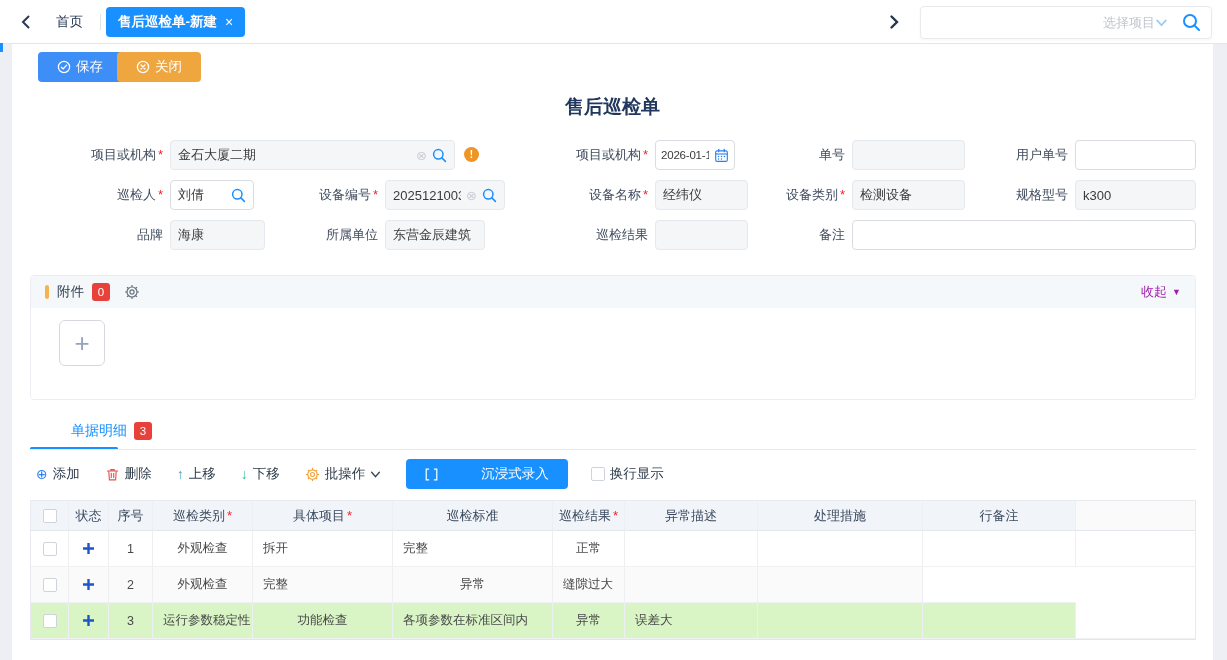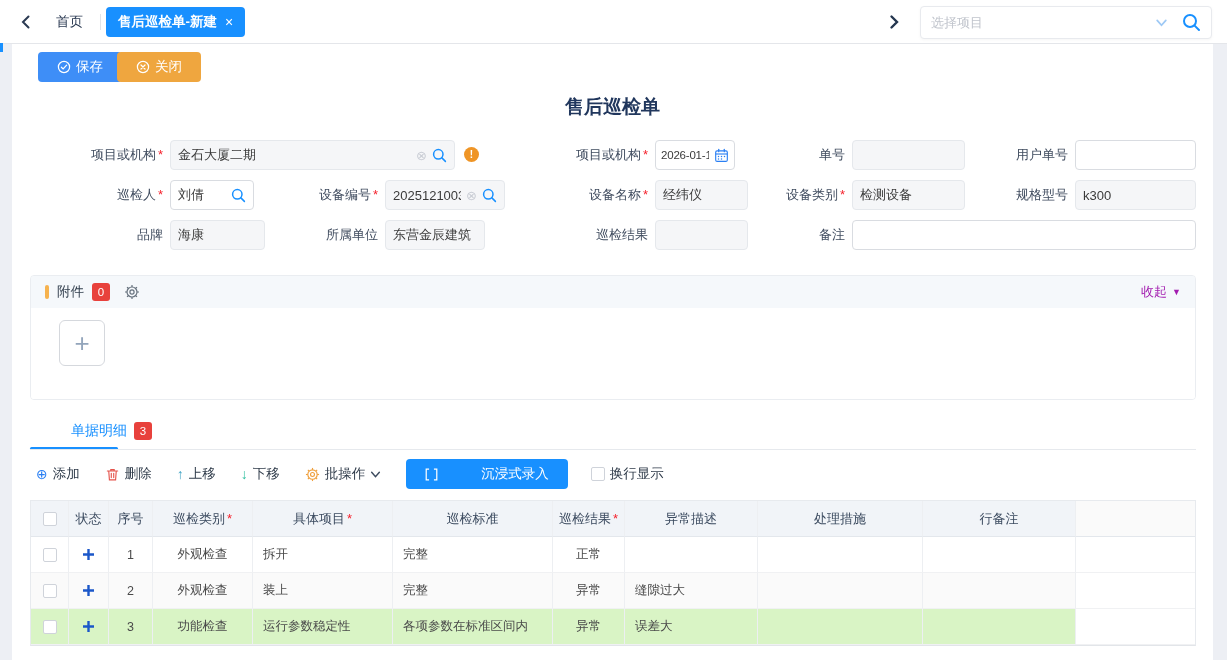--- a/index.html
+++ b/index.html
@@ -14,21 +14,21 @@
     padding:0 10px; font-size:13.5px; color:#2b3a52; cursor:pointer; }
   .tab-sep { position:absolute; left:100px; top:14px; width:1px; height:16px; background:#e1e4e9; }
   .tab-active { position:absolute; left:106px; top:7px; height:30px; background:#1890ff;
     border-radius:4px; color:#fff; font-size:13.5px; font-weight:600;
     display:flex; align-items:center; padding:0 12px; gap:8px; cursor:pointer; }
   .tab-x { font-size:14px; font-weight:400; cursor:pointer; line-height:1; }
   .proj-search { position:absolute; left:920px; top:6px; width:292px; height:33px;
     background:#fff; border:1px solid #e8eaee; border-radius:4px;
     display:flex; align-items:center; padding:0 10px; box-shadow:0 1px 3px rgba(0,0,0,.04); }
   .proj-search input { flex:1; border:none; outline:none; font-size:13px; color:#14532d;
-    font-family:inherit; background:transparent; }
+    font-family:inherit; background:transparent;text-align:right; }
   .proj-search input::placeholder { color:#c0c4cc; }
   .left-sliver { position:absolute; left:0; top:43px; width:3px; height:9px; background:#1890ff; z-index:6; }
   
   .card { position:absolute; left:12px; top:44px; width:1201px; height:616px; background:#fff; }
   .btn { display:inline-flex; align-items:center; gap:5px; height:30px; padding:0 19px;
     border:none; border-radius:4px; color:#fff; font-size:13.5px; cursor:pointer;
     font-family:inherit; }
   .btn-save { position:absolute; left:26px; top:8px; background:#3e8ef7; }
   .btn-close { position:absolute; left:105px; top:8px; background:#efa63f; }
   .page-title { position:absolute; left:0; top:50px; width:100%; text-align:center;
@@ -79,21 +79,21 @@
   .ico-add { color:#2a7ff3; } .ico-up { color:#3fa3c4; } .ico-down { color:#2fbf9f; }
   .btn-immersive { background:#1890ff; }
   .cb { display:inline-block; width:14px; height:14px; border:1px solid #cfd3da;
     border-radius:2px; background:#fff; cursor:pointer; }
   
   .grid { position:absolute; left:18px; top:456px; width:1166px;
     border:1px solid #e7eaee; border-bottom:1px solid #e2e5e9; }
   .tr { display:grid; grid-template-columns:38px 40px 44px 100px 140px 160px 72px 133px 165px 153px 1fr; }
   .th,.td { border-right:1px solid #edeff2; display:flex; align-items:center;
     overflow:hidden; white-space:nowrap; }
-  .th { height:36px; background:#f1f4f8; font-size:13px; color:#3b4a5f; justify-content:center;
+  .th { height:30px; background:#f1f4f8; font-size:13px; color:#3b4a5f; justify-content:center;
     border-bottom:1px solid #e3e7ec; }
   .th.filler { background:#fafafa; border-right:none; }
   .td { height:36px; font-size:12.5px; color:#4a4a4a; border-bottom:1px solid #f0f1f3;
     background:#fff; padding:0 10px; }
   .td.c { justify-content:center; padding:0; }
   .td.filler { border-right:none; background:#fff !important; }
   .tr.alt .td { background:#fafafa; }
   .tr.sel .td { background:#d9f4c5; }
   svg { display:block; }
 </style>
@@ -377,41 +377,40 @@
       <div class="td c">
           <span class="cb"></span>
         </div>
       <div class="td c">
           <svg width="13" height="13" viewBox="0 0 13 13">
             <path d="M5.3 1h2.4v4.3H12v2.4H7.7V12H5.3V7.7H1V5.3h4.3z" fill="#1b57c9"></path>
           </svg>
         </div>
       <div class="td c">2</div>
       <div class="td c">外观检查</div>
-      <div class="td">装上</div>
       <div class="td">完整</div>
       <div class="td c">异常</div>
       <div class="td">缝隙过大</div>
       <div class="td"></div>
       <div class="td"></div>
       <div class="td filler"></div>
     </div>
 
     <div class="tr sel">
       <div class="td c">
           <span class="cb"></span>
         </div>
       <div class="td c">
           <svg width="13" height="13" viewBox="0 0 13 13">
             <path d="M5.3 1h2.4v4.3H12v2.4H7.7V12H5.3V7.7H1V5.3h4.3z" fill="#1b57c9"></path>
           </svg>
         </div>
       <div class="td c">3</div>
+      <div class="td">运行参数稳定性</div>
       <div class="td c">功能检查</div>
-      <div class="td">运行参数稳定性</div>
       <div class="td">各项参数在标准区间内</div>
       <div class="td c">异常</div>
       <div class="td">误差大</div>
       <div class="td"></div>
       <div class="td"></div>
       <div class="td filler"></div>
     </div>
   </div>
 </div>
 

